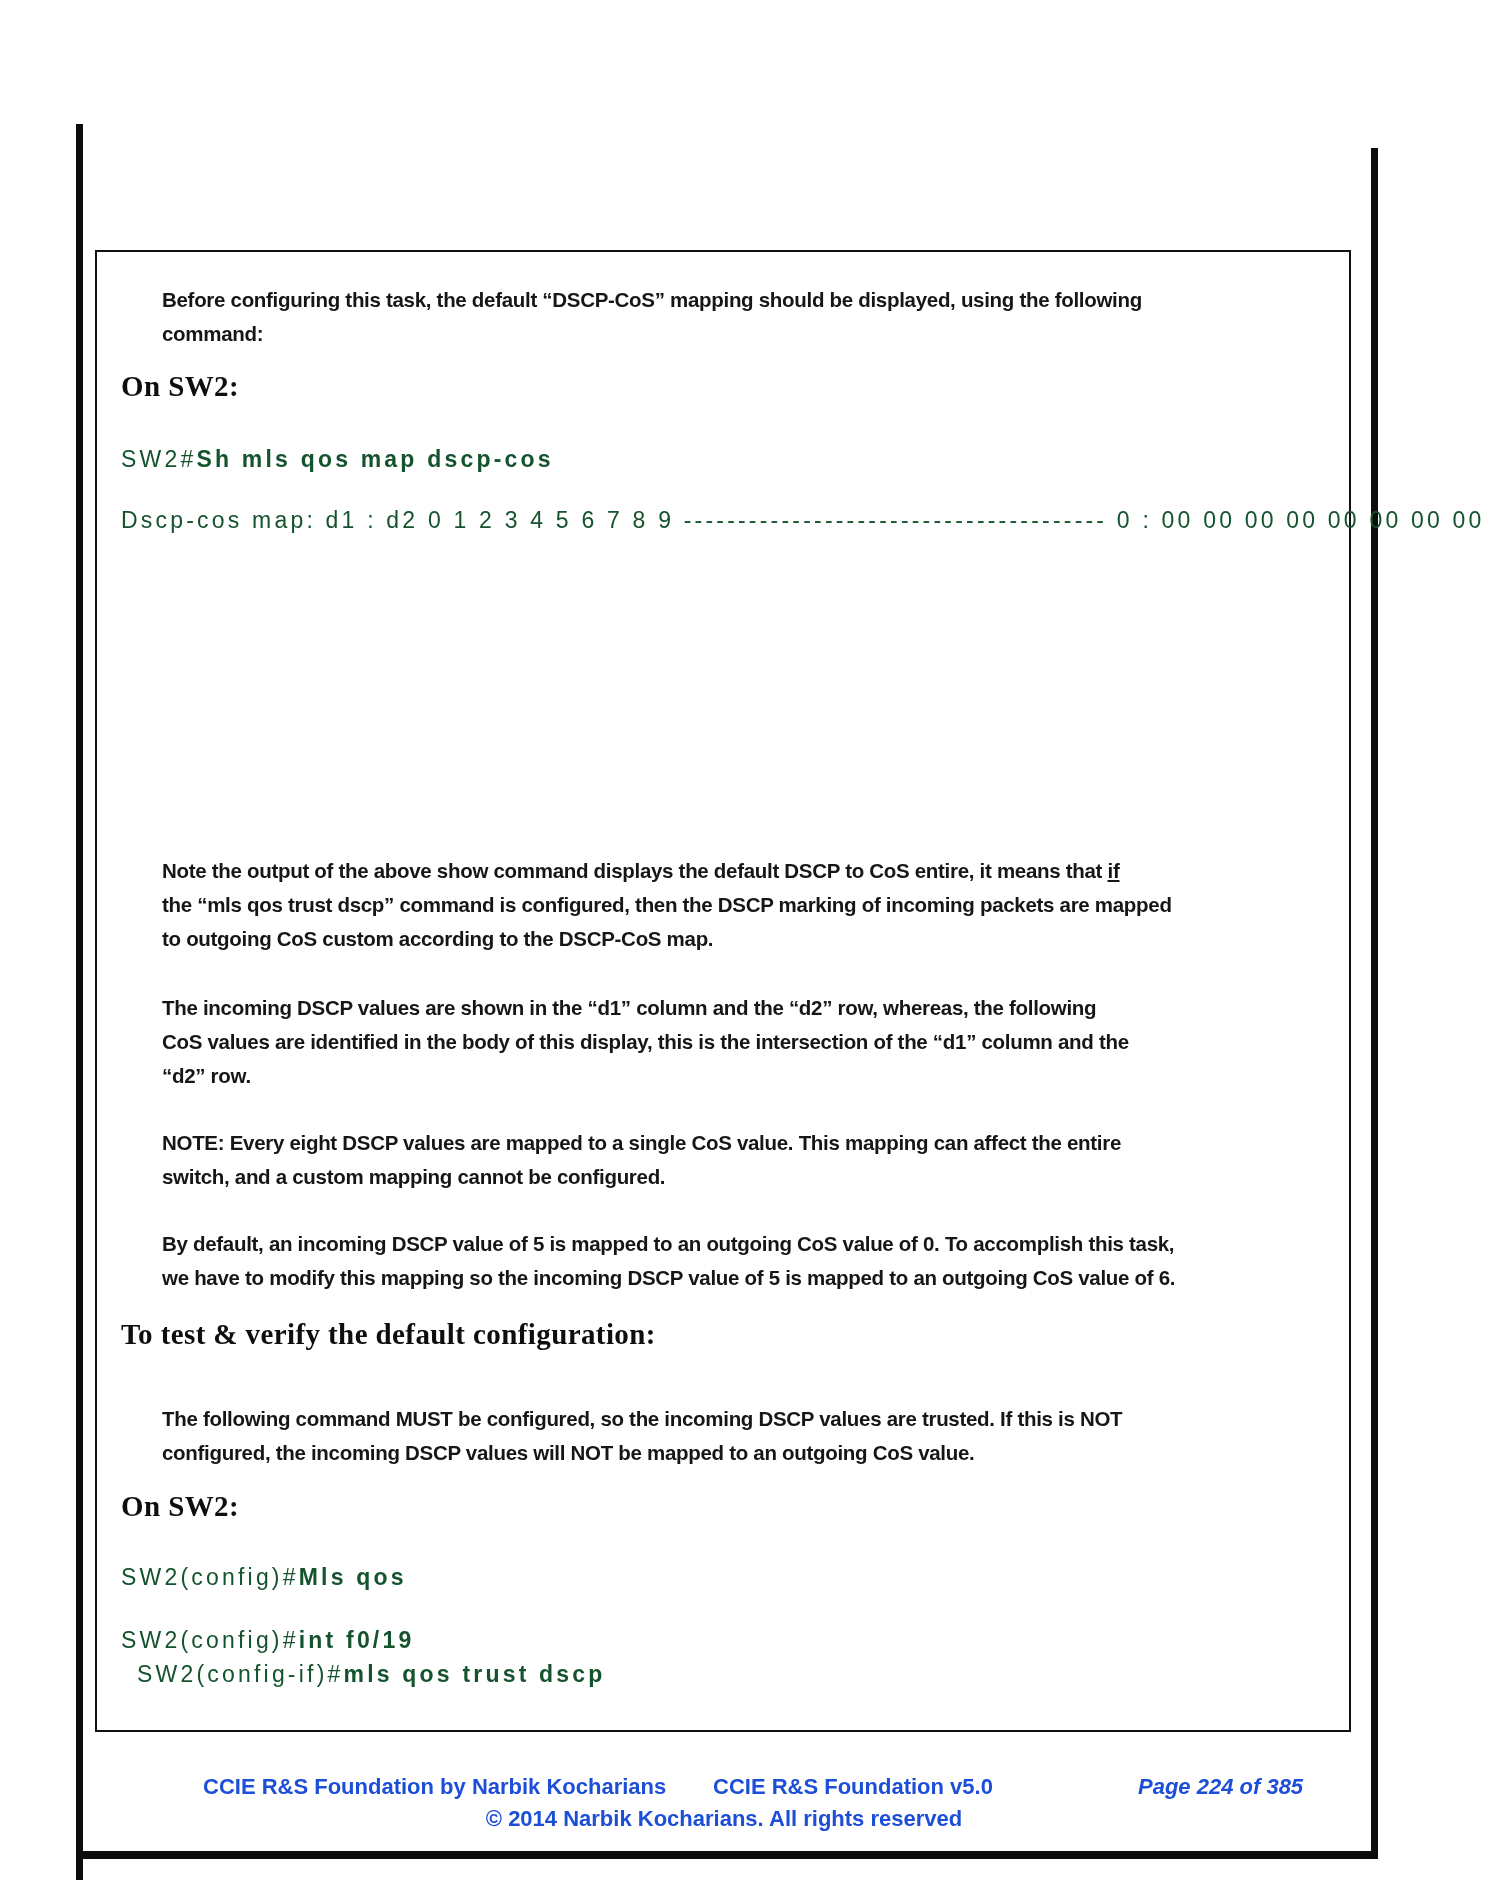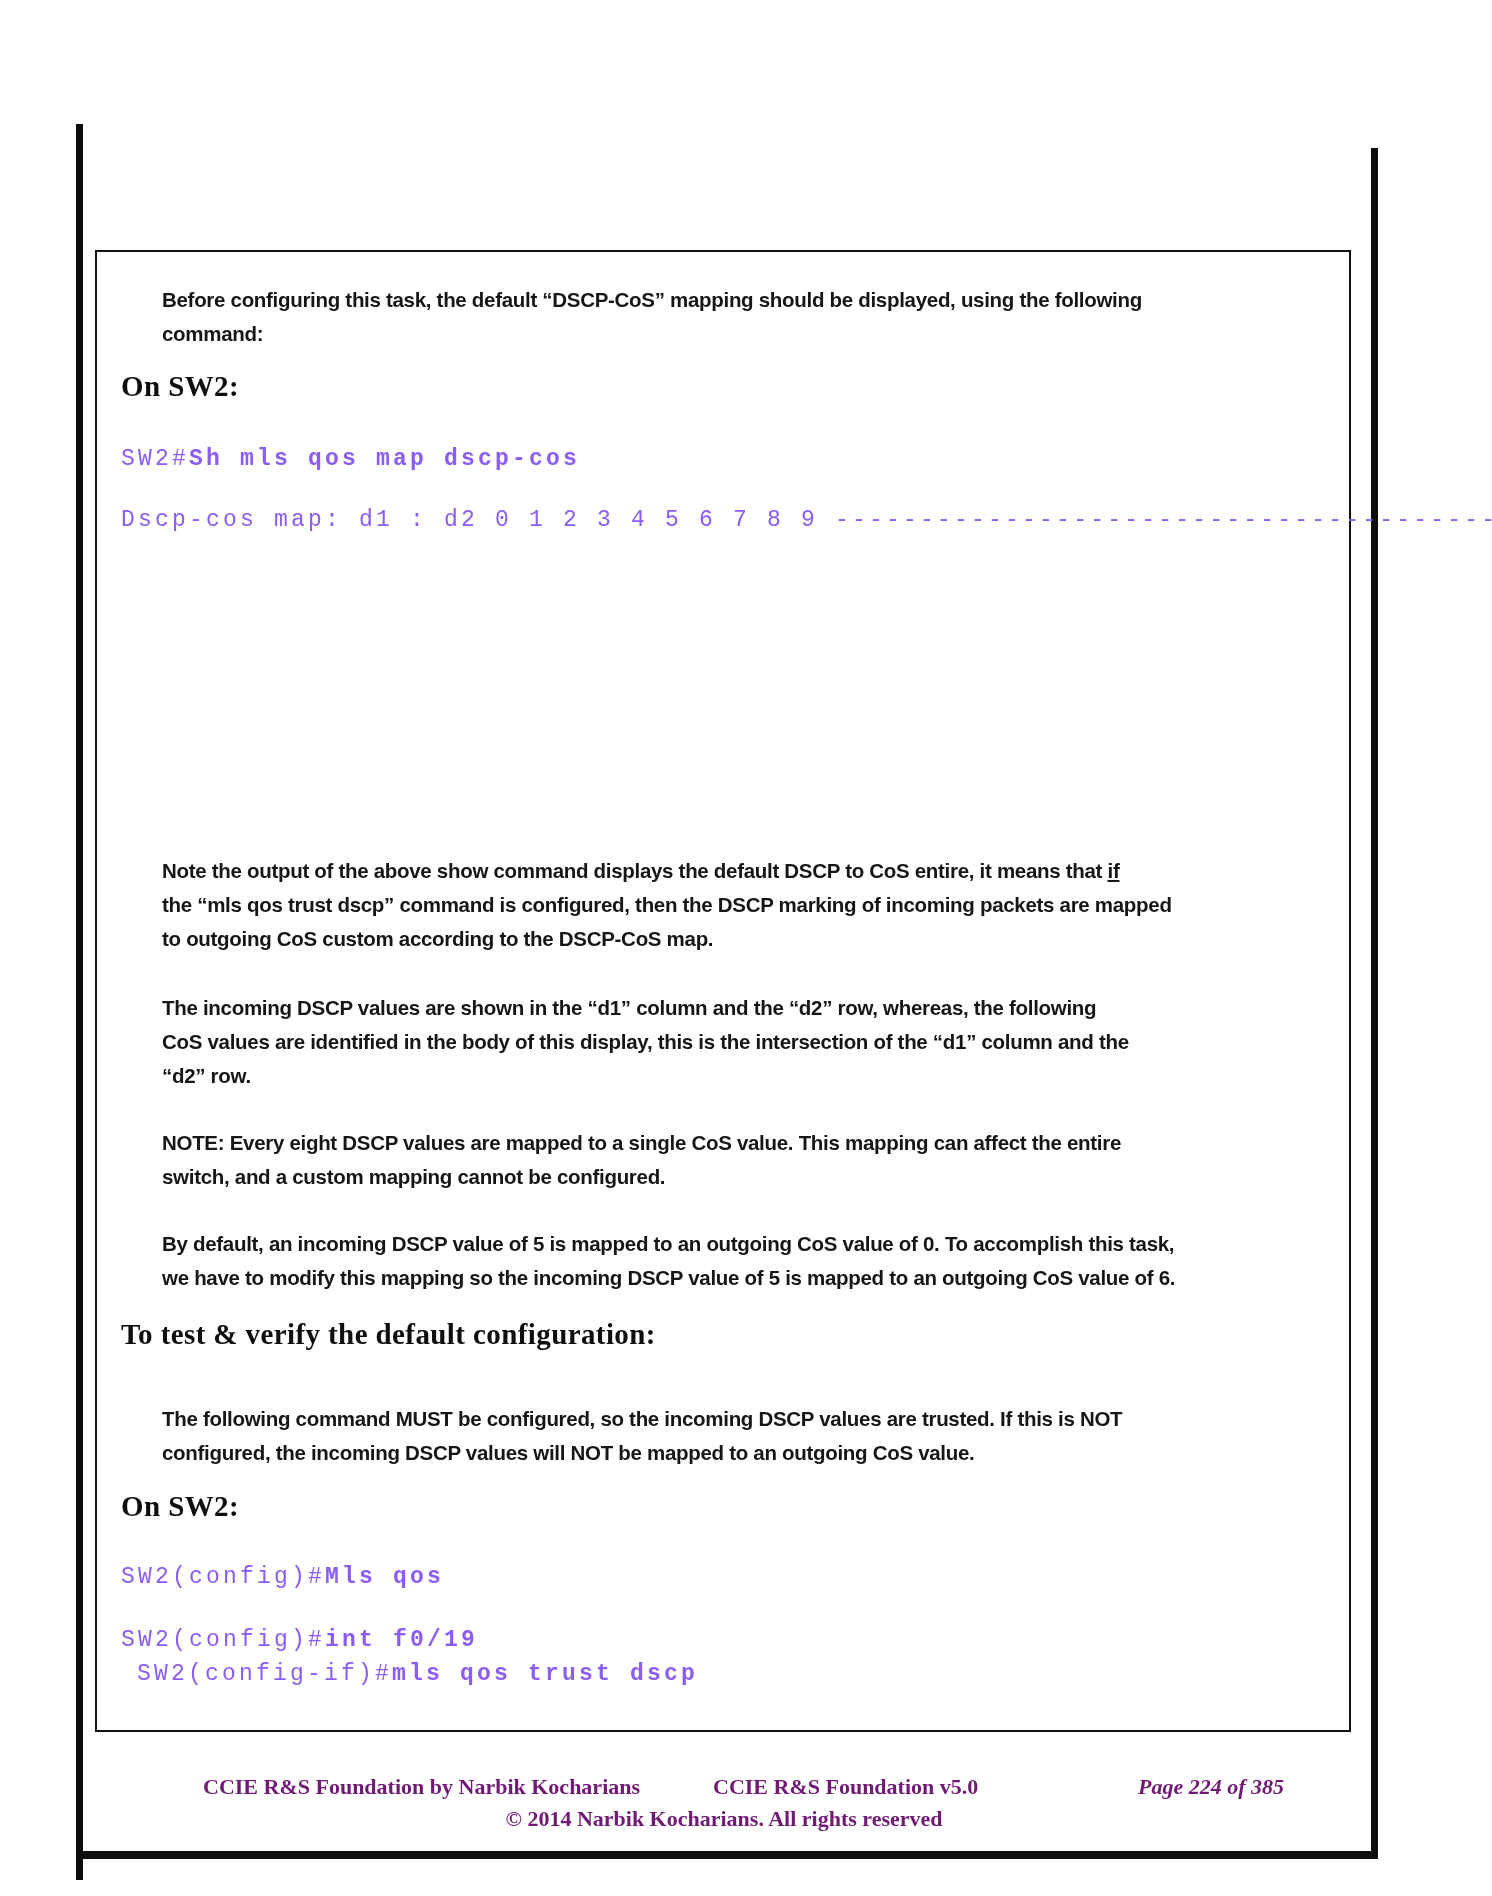--- a/index.html
+++ b/index.html
@@ -42,39 +42,39 @@
     font-family: "Liberation Serif", serif;
     font-weight: 700;
     font-size: 29px;
     letter-spacing: 0.4px;
     color: #0e0e0e;
     text-underline-offset: 4px;
     white-space: nowrap;
   }
 
   .mono {
-    font-family: Liberation Mono, monospace;
+    font-family: Liberation Sans, sans-serif;
     font-size: 23px;
     letter-spacing: 3.2px;
-    color: #8b5cf6;
+    color: #14532d;
     white-space: nowrap;
   }
   .mono .cmd { font-weight: 700; }
   pre.mono {
     margin: 0;
     line-height: 32px;
     letter-spacing: 3.2px;
   }
 
   .footer-text {
     position: absolute;
-    font-family: Liberation Serif, serif;
+    font-family: Liberation Sans, sans-serif;
     font-weight: 700;
     font-size: 22px;
-    color: #701a75;
+    color: #1d4ed8;
     white-space: nowrap;
   }
   .italic { font-style: italic; }
   #footer-copyright {
     left: 95px; width: 1258px;
     text-align: center;
   }
 </style>
 </head>
 <body>

